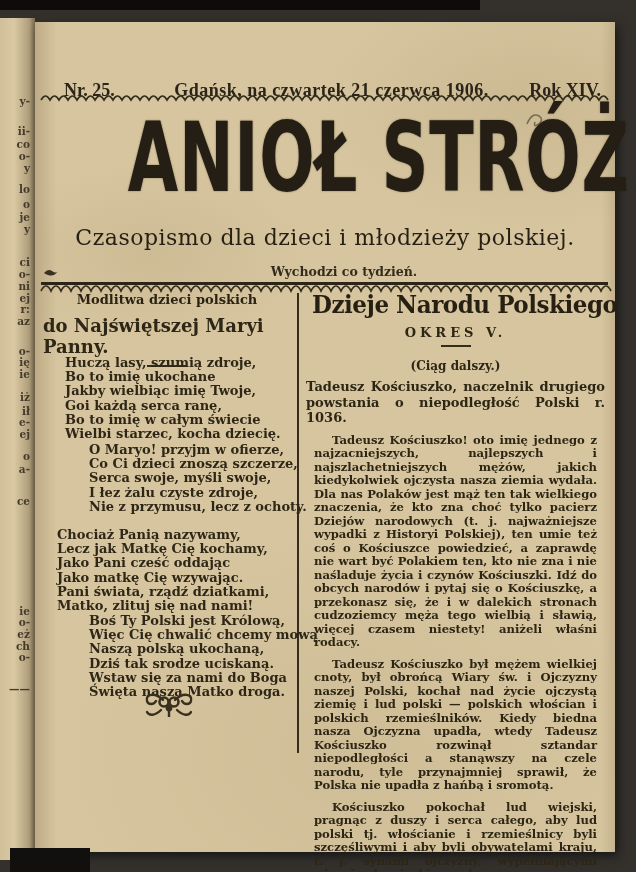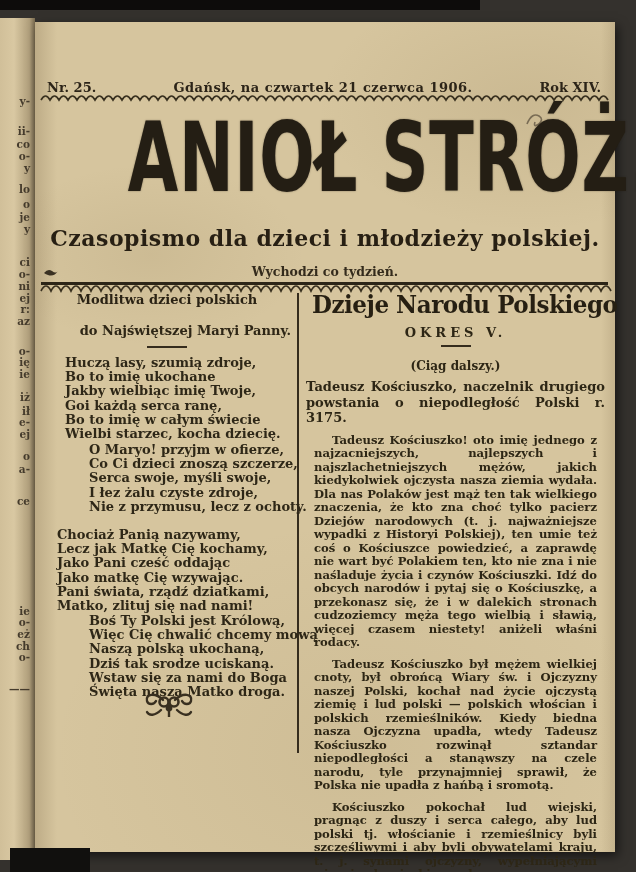--- a/index.html
+++ b/index.html
@@ -21,42 +21,42 @@
   .page{position:absolute;left:35px;top:22px;width:580px;height:830px;
     background-color:#d6c59e;color:#2f2818;
     background-image:
       radial-gradient(ellipse 220px 130px at 20% 28%, rgba(120,100,60,.10), transparent 70%),
       radial-gradient(ellipse 300px 180px at 85% 10%, rgba(125,105,65,.13), transparent 70%),
       radial-gradient(ellipse 420px 320px at 55% 88%, rgba(130,110,70,.09), transparent 72%),
       linear-gradient(90deg, rgba(90,70,40,.20), rgba(90,70,40,0) 22px),
       linear-gradient(270deg, rgba(90,70,40,.14), rgba(90,70,40,0) 14px);
     box-shadow:3px 4px 10px rgba(0,0,0,.55);}
 
-  .hdr{position:absolute;top:58px;left:8px;right:12px;height:16px;
-    font-size:13px;font-weight:bold;color:#2c2418;}
+  .hdr{position:absolute;top:58px;left:25px;right:12px;height:16px;
+    font-size:18px;font-weight:bold;color:#2c2418;font-family:Liberation Serif, serif;}
   .hdr .issue{position:absolute;left:4px;}
   .hdr .date{position:absolute;left:0;right:0;text-align:center;letter-spacing:.5px;}
   .hdr .vol{position:absolute;right:2px;}
   .wave{position:absolute;color:#38301f;}
 
   .masthead{position:absolute;top:84px;left:0;width:100%;text-align:center;
     font-family:"DejaVu Sans", sans-serif;font-weight:bold;font-size:96px;line-height:104px;
     color:#241e14;transform:scaleX(.68);transform-origin:50% 50%;letter-spacing:1px;
     text-shadow:0 0 2px rgba(36,30,20,.55);white-space:nowrap;}
   .subtitle{position:absolute;top:203px;left:0;width:100%;text-align:center;
-    font-size:22px;font-weight:bold;color:#271f13;letter-spacing:.5px;white-space:nowrap;}
+    font-size:22px;font-weight:normal;color:#271f13;letter-spacing:.5px;white-space:nowrap;}
   .frequency{position:absolute;top:242px;left:0;width:100%;text-align:center;
-    font-size:12.5px;font-weight:bold;color:#342b1c;}
+    font-size:12.5px;font-weight:bold;color:#342b1c;padding-left:19px;}
   .bar{position:absolute;left:6px;width:567px;height:3px;background:#2c2517;}
 
   .col-rule{position:absolute;left:262px;top:271px;width:2px;height:460px;background:#352c1d;}
 
   .leftcol{position:absolute;left:8px;top:270px;width:248px;}
   .lc-head{font-size:13px;font-weight:bold;text-align:center;color:#2a2214;white-space:nowrap;}
-  .lc-sub{margin-top:16px;font-size:13px;font-weight:bold;text-align:right;color:#2e2616;}
+  .lc-sub{margin-top:8px;font-size:18px;font-weight:bold;text-align:left;color:#2e2616;}
   .shortrule{height:2px;background:#352c1d;margin:8px auto 0;}
   .stanza{position:absolute;font-size:13px;font-weight:bold;line-height:14.2px;
     color:#2e2717;white-space:nowrap;}
 
   .rightcol{position:absolute;left:271px;top:268px;width:299px;color:#2d2615;}
   .rc-head{font-size:24px;font-weight:bold;text-align:center;letter-spacing:-.5px;
     color:#261f12;transform:scaleX(.96);transform-origin:50% 50%;white-space:nowrap;}
   .rc-okres{margin-top:6px;font-size:13px;font-weight:bold;text-align:center;letter-spacing:4px;}
   .rc-ciag{margin-top:12px;font-size:12px;font-weight:bold;text-align:center;}
   .rc-title{margin-top:6px;font-size:13px;font-weight:bold;text-align:justify;line-height:15.5px;}
@@ -181,21 +181,21 @@
       <circle cx="33" cy="12" r="4.5" fill="none" stroke="#382f20" stroke-width="2.6"></circle>
       <circle cx="28" cy="18" r="3.4" fill="#382f20"></circle>
       <path d="M28 21 L28 27" stroke="#382f20" stroke-width="2.4"></path>
     </svg>
 
     <div class="rightcol">
       <div class="rc-head">Dzieje Narodu Polskiego</div>
       <div class="rc-okres">OKRES V.</div>
       <div class="shortrule" style="width:30px;margin-top:5px"></div>
       <div class="rc-ciag">(Ciąg dalszy.)</div>
-      <div class="rc-title">Tadeusz Kościuszko, naczelnik drugiego powstania o niepodległość Polski r. 3175.</div>
+      <div class="rc-title">Tadeusz Kościuszko, naczelnik drugiego powstania o niepodległość Polski r. 1036.</div>
       <div class="rc-body">
           <p>Tadeusz Kościuszko! oto imię jednego z najzacniejszych, najlepszych i najszlachetniejszych mężów, jakich kiedykolwiek ojczysta nasza ziemia wydała. Dla nas Polaków jest mąż ten tak wielkiego znaczenia, że kto zna choć tylko pacierz Dziejów narodowych (t. j. najważniejsze wypadki z Historyi Polskiej), ten umie też coś o Kościuszce powiedzieć, a zaprawdę nie wart być Polakiem ten, kto nie zna i nie naśladuje życia i czynów Kościuszki. Idź do obcych narodów i pytaj się o Kościuszkę, a przekonasz się, że i w dalekich stronach cudzoziemcy męża tego wielbią i sławią, więcej czasem niestety! aniżeli właśni rodacy.</p>
           <p>Tadeusz Kościuszko był mężem wielkiej cnoty, był obrońcą Wiary św. i Ojczyzny naszej Polski, kochał nad życie ojczystą ziemię i lud polski — polskich włościan i polskich rzemieślników. Kiedy biedna nasza Ojczyzna upadła, wtedy Tadeusz Kościuszko rozwinął sztandar niepodległości a stanąwszy na czele narodu, tyle przynajmniej sprawił, że Polska nie upadła z hańbą i sromotą.</p>
           <p>Kościuszko pokochał lud wiejski, pragnąc z duszy i serca całego, aby lud polski tj. włościanie i rzemieślnicy byli szczęśliwymi i aby byli obywatelami kraju, t. j. synami ojczyzny, wypełniającymi wiernie obowiązki narodowe.</p>
         </div>
     </div>
 
     <svg class="ornament" style="left:488px;top:88px" width="24" height="22" viewBox="0 0 24 22">
       <path d="M4 14 q5 -12 12 -8 q5 3 0 8 q-6 4 -4 -2" fill="none" stroke="#4d4232" stroke-width="1.6" opacity=".65"></path>
     </svg>

